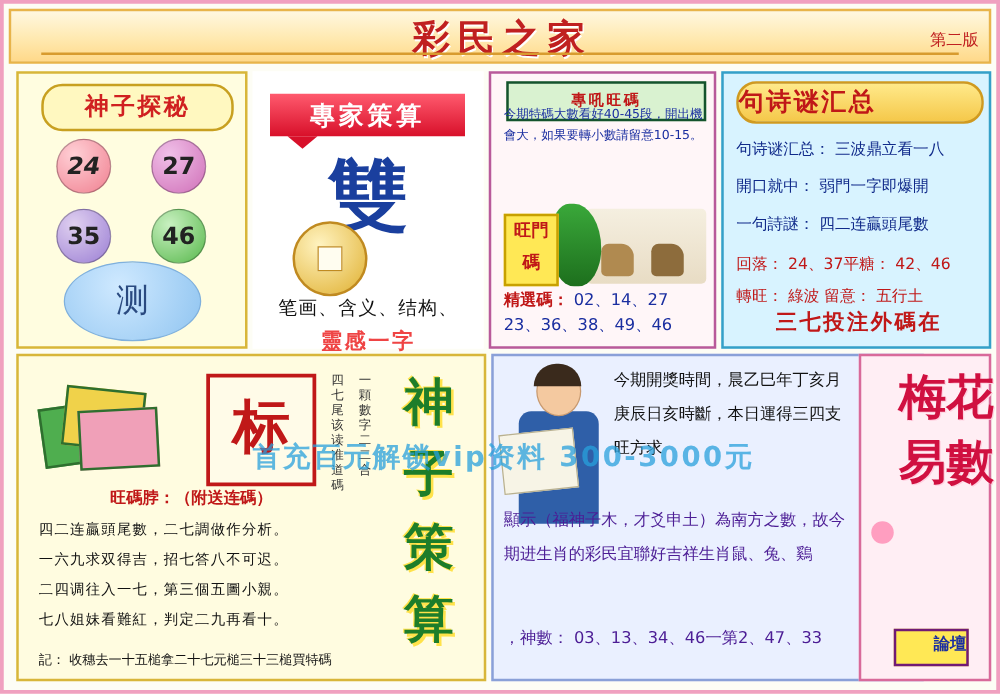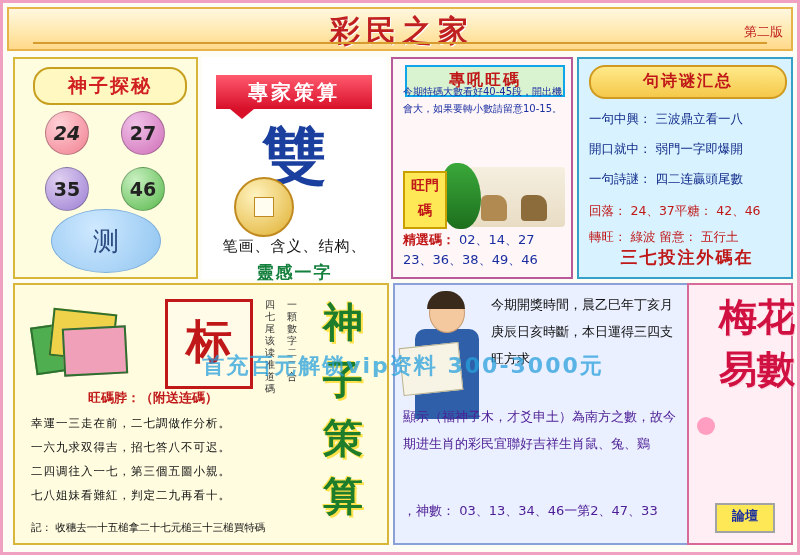--- a/index.html
+++ b/index.html
@@ -92,29 +92,29 @@
   #p2 .coin:after{
     content:"";position:absolute;left:18px;top:18px;width:18px;height:18px;
     background:#fffdf0;border:1px solid #c08a20;
   }
   #p2 .line1{
     position:absolute;left:0;top:180px;width:185px;text-align:center;
     font-size:15px;color:#111;letter-spacing:1px;
   }
   #p2 .line2{
     position:absolute;left:0;top:204px;width:185px;text-align:center;
-    font-size:17px;color:#15803d;font-weight:bold;letter-spacing:2px;
+    font-size:17px;color:#ef4444;font-weight:bold;letter-spacing:2px;
   }
   
   #p3{left:388px;top:54px;width:182px;height:222px;
       background:#fff6f8;border:2px solid #b85a9a;}
   #p3 .cap{
     position:absolute;left:12px;top:6px;width:156px;height:28px;
-    background:#d9f2d0;border:2px solid #0ea5e9;
-    color:#c01818;font-size:16px;font-weight:bold;text-align:center;line-height:26px;
+    background:#d9f2d0;border:2px solid #14532d;
+    color:#c01818;font-size:12px;font-weight:bold;text-align:center;line-height:26px;
     letter-spacing:2px;font-family:"DejaVu Serif","Liberation Serif",serif;
   }
   #p3 .note{
     position:absolute;left:10px;top:24px;width:160px;
     font-size:10px;line-height:17px;color:#1a2ea0;
   }
   #p3 .tablet{
     position:absolute;left:10px;top:112px;width:40px;height:54px;
     background:#ffe855;border:2px solid #c8a000;
     font-size:14px;font-weight:bold;color:#c01818;text-align:center;
@@ -138,21 +138,21 @@
     position:absolute;left:10px;top:172px;font-size:13px;color:#c01818;font-weight:bold;
   }
   #p3 .nums1{position:absolute;left:66px;top:172px;font-size:13px;color:#1a2ea0;}
   #p3 .nums2{position:absolute;left:10px;top:192px;font-size:13px;color:#1a2ea0;}
   
   #p4{left:574px;top:54px;width:216px;height:222px;
       background:#d8f3ff;border:2px solid #35a0c8;}
   #p4 .cap{
     position:absolute;left:10px;top:6px;width:194px;height:30px;
     background:linear-gradient(#ffe98a,#f5c84a);border:2px solid #d09a20;border-radius:16px;
-    color:#c01818;font-size:16px;font-weight:bold;text-align:center;line-height:28px;
+    color:#c01818;font-size:20px;font-weight:bold;text-align:left;line-height:28px;
     letter-spacing:2px;font-family:"DejaVu Serif","Liberation Serif",serif;
   }
   #p4 .row{
     position:absolute;left:10px;width:196px;font-size:12.5px;color:#102a8a;
   }
   #p4 .rowred{color:#c01818;}
   #p4 .foot{
     position:absolute;left:8px;bottom:8px;width:200px;text-align:center;
     font-size:17px;font-weight:bold;color:#c01818;letter-spacing:2px;
     font-family:"DejaVu Serif","Liberation Serif",serif;
@@ -243,22 +243,22 @@
   #p7{left:684px;top:280px;width:106px;height:262px;
       background:#ffeef4;border:2px solid #d86a9a;}
   #p7 .vtitle{
     position:absolute;left:0;top:6px;width:106px;text-align:right;
     font-family:"DejaVu Serif","Liberation Serif",serif;
     font-size:38px;font-weight:bold;color:#d01040;line-height:52px;
     text-shadow:1px 1px 0 #ffd0e0;
   }
   #p7 .badge{
     position:absolute;left:26px;bottom:10px;width:56px;height:26px;
-    background:#ffe855;border:2px solid #a3a3a3;
-    font-size:13px;font-weight:bold;color:#1a2ea0;text-align:center;line-height:22px;
+    background:#ffe855;border:2px solid #701a75;
+    font-size:13px;font-weight:bold;color:#1a2ea0;text-align:right;line-height:22px;
   }
   #p7 .flower{
     position:absolute;left:8px;top:132px;width:18px;height:18px;border-radius:50%;
     background:#ff9ec0;
   }
 </style>
 </head>
 <body>
 
 <div class="page">
@@ -297,21 +297,21 @@
     </div>
     <div class="dragon"></div>
     <div class="tablet">旺門碼</div>
     <div class="lbl">精選碼：</div>
     <div class="nums1">02、14、27</div>
     <div class="nums2">23、36、38、49、46</div>
   </div>
 
   <div class="panel" id="p4">
     <div class="cap">句诗谜汇总</div>
-    <div class="row" style="top:52px">一句中興：  三波鼎立看一八</div>
+    <div class="row" style="top:52px">句诗谜汇总：  三波鼎立看一八</div>
     <div class="row" style="top:82px">開口就中：  弱門一字即爆開</div>
     <div class="row" style="top:112px">一句詩謎：  四二连贏頭尾數</div>
     <div class="row rowred" style="top:144px">回落：  24、37平糖：  42、46</div>
     <div class="row rowred" style="top:170px">轉旺：  綠波        留意：  五行土</div>
     <div class="foot">三七投注外碼在</div>
   </div>
 
   <div class="panel" id="p5">
     <div class="books">
       <div class="bk bk1"></div>
@@ -319,21 +319,21 @@
       <div class="bk bk3"></div>
     </div>
     <div class="seal">
       <span>标</span>
     </div>
     <div class="vside2">四七尾该读准道碼</div>
     <div class="vside">一顆數字二二合</div>
     <div class="vtitle">神子策算</div>
     <div class="subline">旺碼脖：（附送连碼）</div>
     <div class="poem">
-      <div>幸運一三走在前，二七調做作分析。</div>
+      <div>四二连贏頭尾數，二七調做作分析。</div>
       <div>一六九求双得吉，招七答八不可迟。</div>
       <div>二四调往入一七，第三個五圖小親。</div>
       <div>七八姐妹看難紅，判定二九再看十。</div>
     </div>
     <div class="note">記：  收穗去一十五槌拿二十七元槌三十三槌買特碼</div>
   </div>
 
   <div class="panel" id="p6">
     <div class="person">
       <div class="body"></div>

